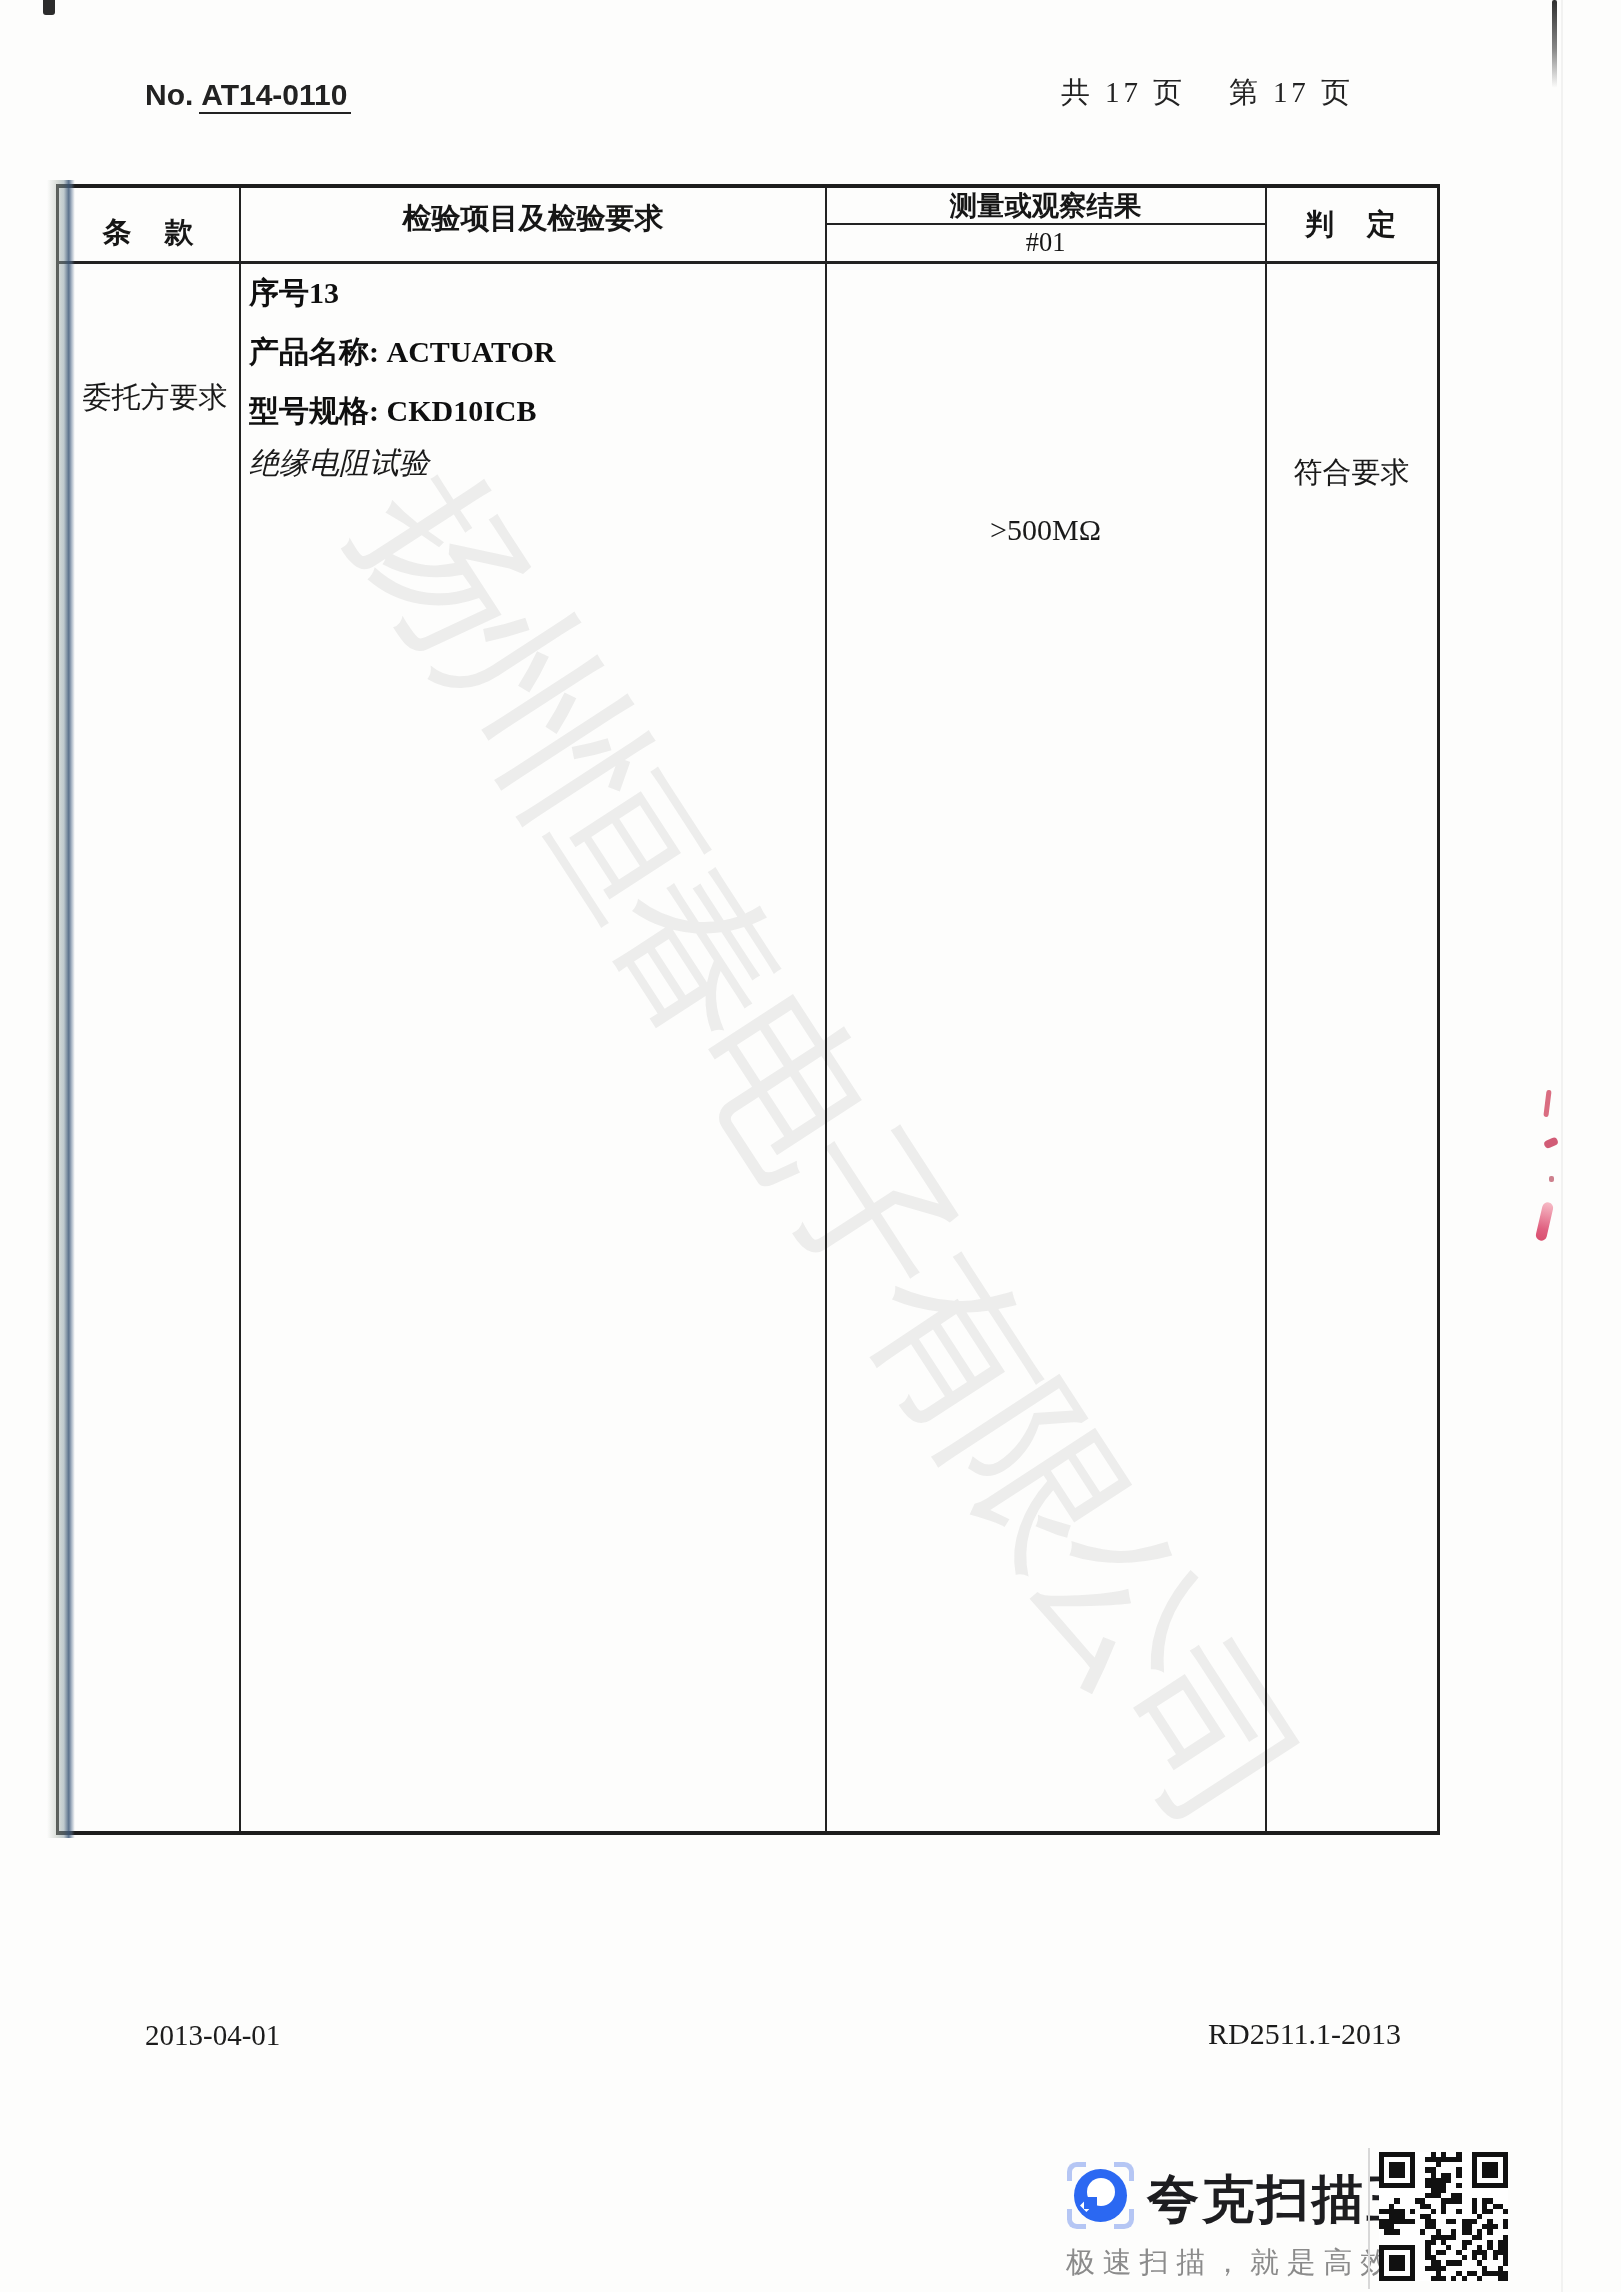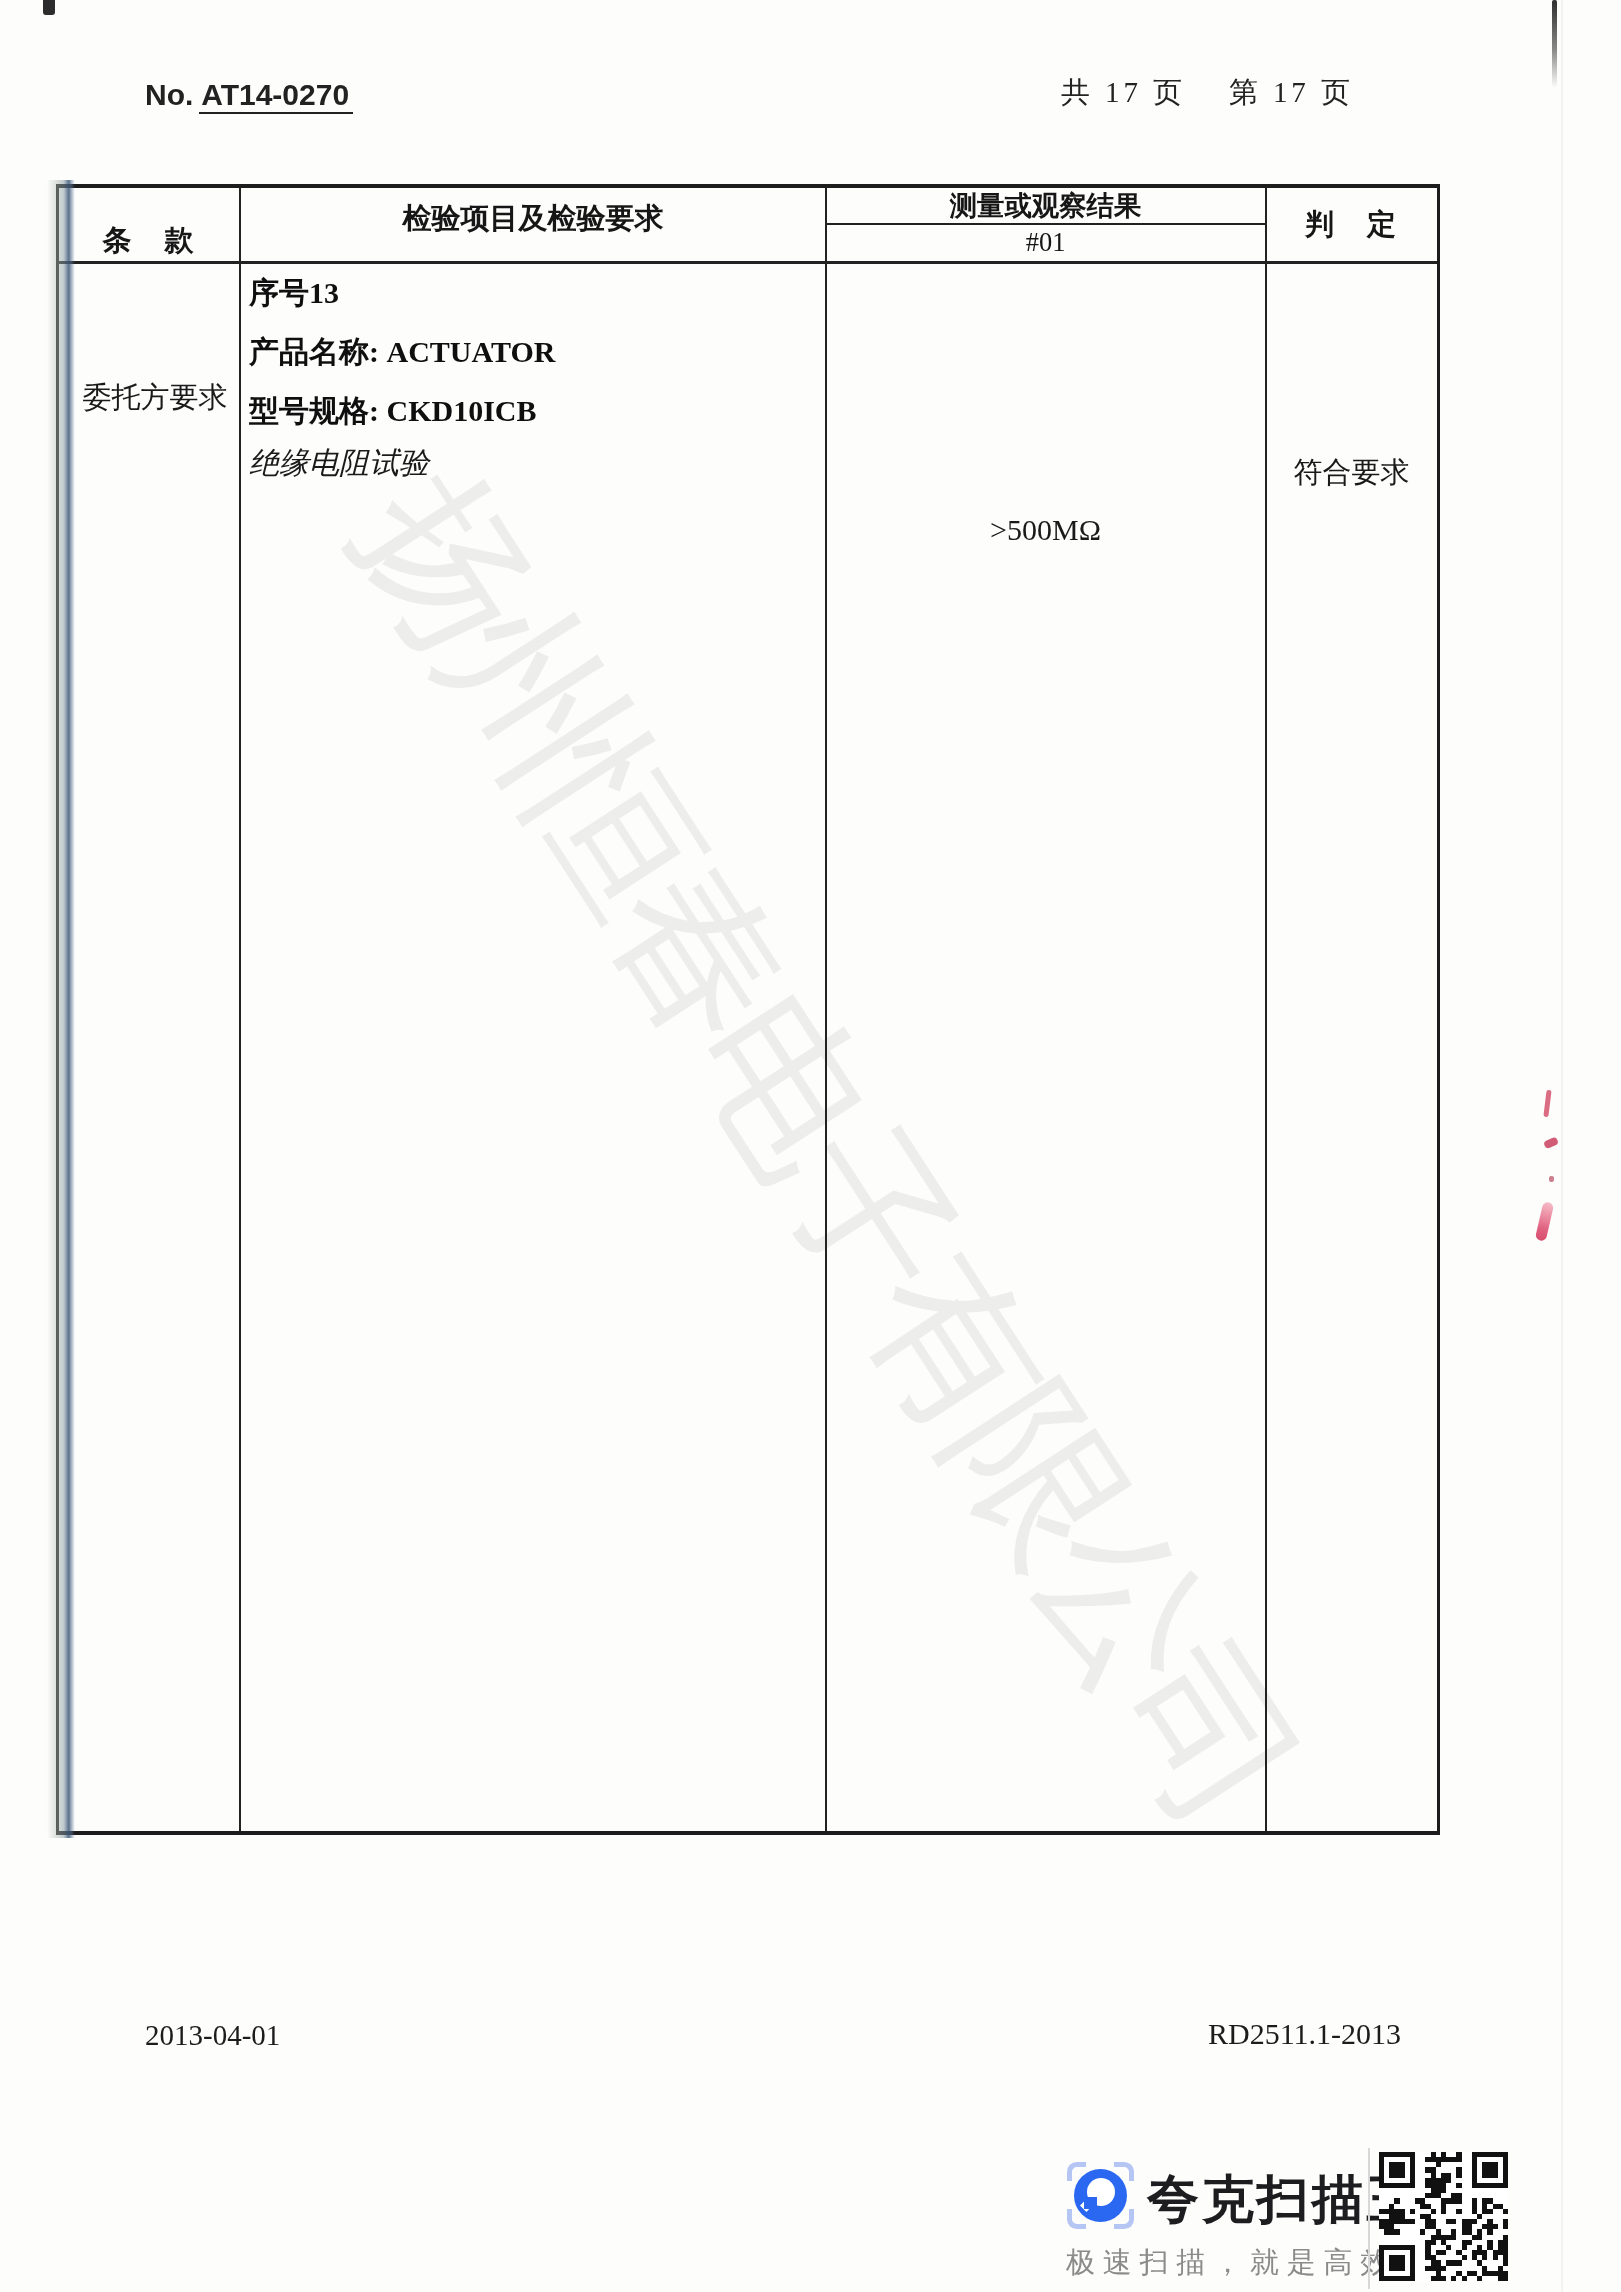--- a/index.html
+++ b/index.html
@@ -35,21 +35,21 @@
   }
   .vline, .hline { position:absolute; background:#222; }
   .v1 { left:180px; top:0; bottom:0; width:2px; }
   .v2 { left:766px; top:0; bottom:0; width:2px; }
   .v3 { left:1206px; top:0; bottom:0; width:2px; }
   .h1 { left:766px; top:35px; width:441px; height:2px; }
   .h2 { left:0; right:0; top:73px; height:2.9px; }
 
   .cell { position:absolute; display:flex; align-items:center; justify-content:center; }
   .hdr { font-size:29px; font-weight:600; color:#161616; }
-  .hdr-clause   { left:0;     top:16px;    width:180px; height:73px; letter-spacing:2px; }
+  .hdr-clause   { left:0;     top:8px;    width:180px; height:73px; letter-spacing:2px; }
   .hdr-item     { left:182px; top:0;    width:584px; height:61px;border-radius:16px; }
   .hdr-resgrp   { left:768px; top:0;    width:437px; height:35px; font-size:27.4px; }
   .hdr-ressub   { left:768px; top:37px; width:437px; height:35px; font-size:26.5px; font-weight:400; }
   .hdr-judge    { left:1208px;top:0;    width:169px; height:73px; letter-spacing:2px; }
 
   .cell-clause  { left:0;      top:180px; width:180px; height:59px; font-size:29px;padding-left:12px; }
   .line2 { position:absolute; left:190px; height:37px; line-height:37px; font-size:30px; white-space:nowrap; }
   .bold  { font-weight:bold; color:#0f0f0f; }
   .line-serial  { top:86px; }
   .line-product { top:145px; }
@@ -103,21 +103,21 @@
                   font-size:29px; color:#8b8b8b; letter-spacing:7.8px; white-space:nowrap; }
   .brand-sep { position:absolute; left:1368px; top:2148px; width:2px; height:141px; background:#d8d8d8; z-index:4; }
   .qr-box { position:absolute; left:1379px; top:2152px; width:129px; height:129px; z-index:4; }
 </style>
 </head>
 <body>
 
 <div class="page">
 
   <div class="doc-no">
-    <span>No.</span><span class="num">AT14-0270</span>
+    <span>No.</span><span class="num">AT14-0110</span>
   </div>
   <div class="page-info">
     <span>共 17 页</span><span class="gap"></span><span>第 17 页</span>
   </div>
 
   <div class="watermark">扬州恒春电子有限公司</div>
 
   <div class="report-table">
     <div class="vline v1"></div>
     <div class="vline v2"></div>

